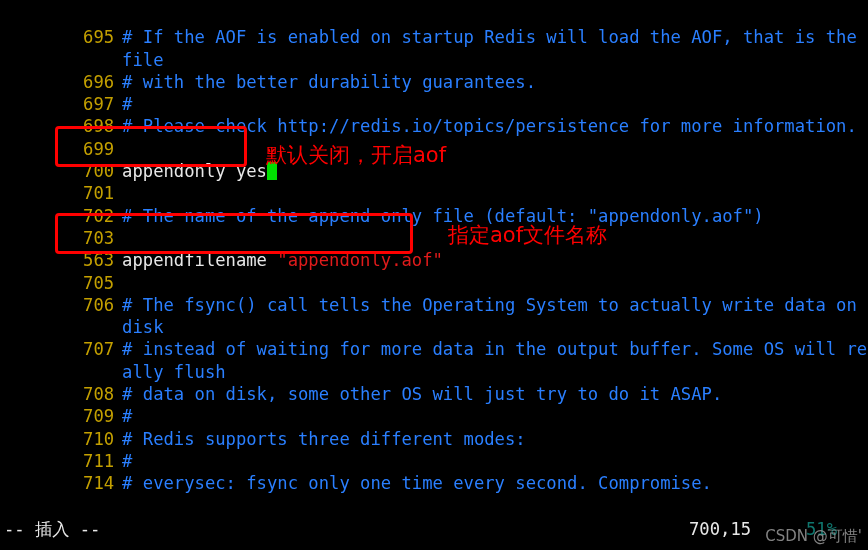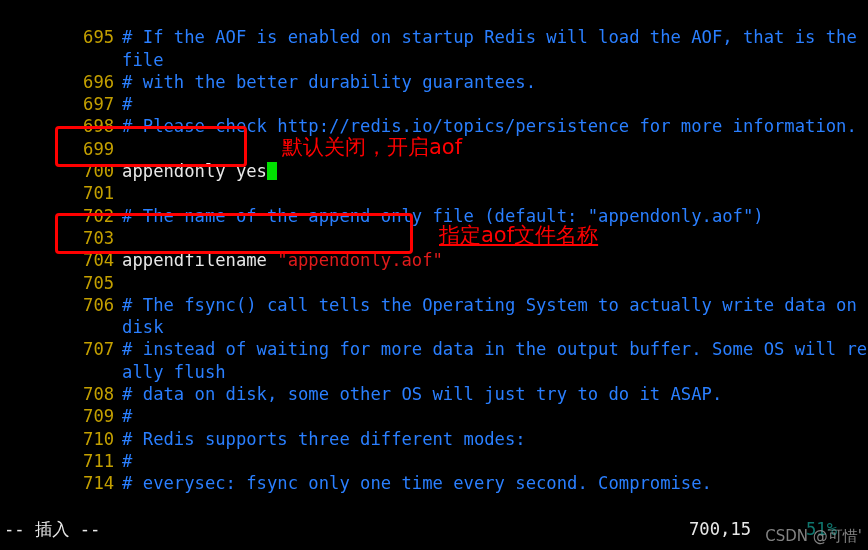--- a/index.html
+++ b/index.html
@@ -94,22 +94,22 @@
 
   
   .cn-note {
     position: absolute;
     color: #ff0000;
     font-family: "DejaVu Sans", "Liberation Sans", sans-serif;
     font-size: 21px;
     line-height: 21px;
     white-space: pre;
   }
-  #note-appendonly     { left: 266px; top: 137px; margin-left: 16px; }
-  #note-appendfilename { left: 439px; top: 225px; text-decoration: underline; }
+  #note-appendonly     { left: 266px; top: 145px; }
+  #note-appendfilename { left: 448px; top: 225px; }
 
   
   #statusline {
     position: absolute;
     left: 0;
     bottom: 8px;
     width: 779px;
     height: 24px;
   }
   .status-mode {
@@ -196,21 +196,21 @@
 
     <div class="line">
       <span class="lnum">702</span><span class="gap"></span><span class="cmt"># The name of the append only file (default: "appendonly.aof")</span>
     </div>
 
     <div class="line">
       <span class="lnum">703</span><span class="gap"></span><span class="cmt"></span>
     </div>
 
     <div class="line">
-      <span class="lnum">704</span><span class="gap"></span><span class="plain">appendfilename </span><span class="str">"appendonly.aof"</span>
+      <span class="lnum">563</span><span class="gap"></span><span class="plain">appendfilename </span><span class="str">"appendonly.aof"</span>
     </div>
 
     <div class="line">
       <span class="lnum">705</span><span class="gap"></span><span class="cmt"></span>
     </div>
 
     <div class="line">
       <span class="lnum">706</span><span class="gap"></span><span class="cmt"># The fsync() call tells the Operating System to actually write data on</span>
     </div>
 

